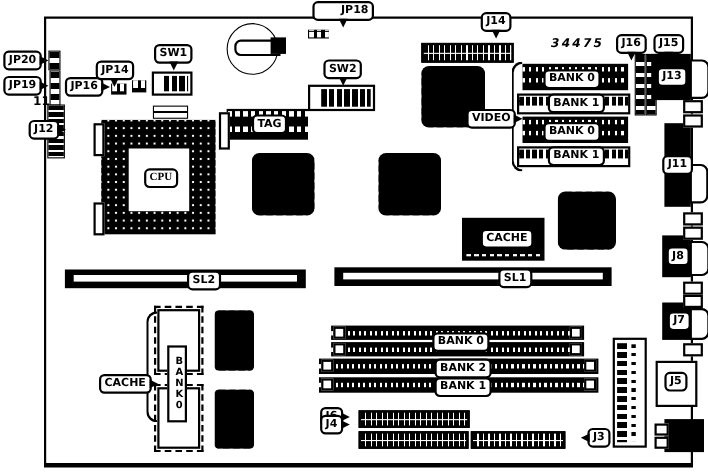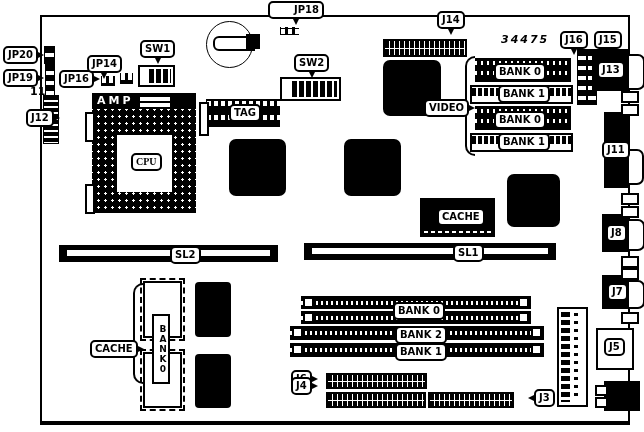--- a/index.html
+++ b/index.html
@@ -111,21 +111,21 @@
   <div class="dip-h" style="left:101px;top:76px;width:14px;height:10px;"></div>
 
   <div class="lbl pd" style="left:87px;top:55px;">JP14</div>
   <div class="dip-h" style="left:120px;top:73px;width:13px;height:11px;"></div>
 
   <div class="lbl pd" style="left:140px;top:40px;">SW1</div>
   <div class="dip" style="left:138px;top:65px;width:33px;height:18px;">
       <i style="left:9px;"></i>
     </div>
 
-  <div class="lbl pd" style="left:268px;top:1px;padding-left:24px;">JP18</div>
+  <div class="lbl pd" style="left:284px;top:1px;padding-left:24px;">JP18</div>
   <div class="dip-h" style="left:280px;top:27px;width:19px;height:8px;"></div>
 
   <div class="bat-c" style="left:206px;top:21px;"></div>
   <div class="bat-bar" style="left:213px;top:36px;width:38px;height:11px;"></div>
   <div class="bat-tip" style="left:246px;top:34px;width:14px;height:15px;"></div>
 
   <div class="lbl pd" style="left:294px;top:54px;">SW2</div>
   <div class="dip" style="left:280px;top:77px;width:57px;height:20px;">
       <i style="left:10px;"></i>
     </div>
@@ -172,21 +172,20 @@
 
   <div class="blk" style="left:604px;top:381px;width:36px;height:30px;"></div>
   <div class="tab" style="left:595px;top:385px;width:9px;height:7px;"></div>
   <div class="tab" style="left:595px;top:397px;width:9px;height:7px;"></div>
 
   <div class="pwr" style="left:557px;top:307px;width:27px;height:96px;">
       <i class="l"></i>
       <i class="r"></i>
     </div>
 
-  <div class="ampbar" style="left:92px;top:93px;width:99px;height:16px;"><span>AMP</span></div>
   <div class="amp-logo" style="left:139px;top:96px;width:30px;height:10px;"></div>
   <div class="dotgrid" style="left:92px;top:109px;width:104px;height:104px;"></div>
   <div class="tab" style="left:85px;top:112px;width:6px;height:26px;"></div>
   <div class="tab" style="left:85px;top:184px;width:6px;height:26px;"></div>
   <div class="abs" style="left:117px;top:135px;width:55px;height:57px;background:#fff;"></div>
   <div class="lbl" style="left:131px;top:153px;font-family:Liberation Serif, serif;">CPU</div>
 
   <div class="tab" style="left:199px;top:102px;width:6px;height:30px;"></div>
   <div class="dip-h" style="left:206px;top:99px;width:74px;height:28px;"></div>
   <div class="lbl" style="left:229px;top:104px;">TAG</div>

